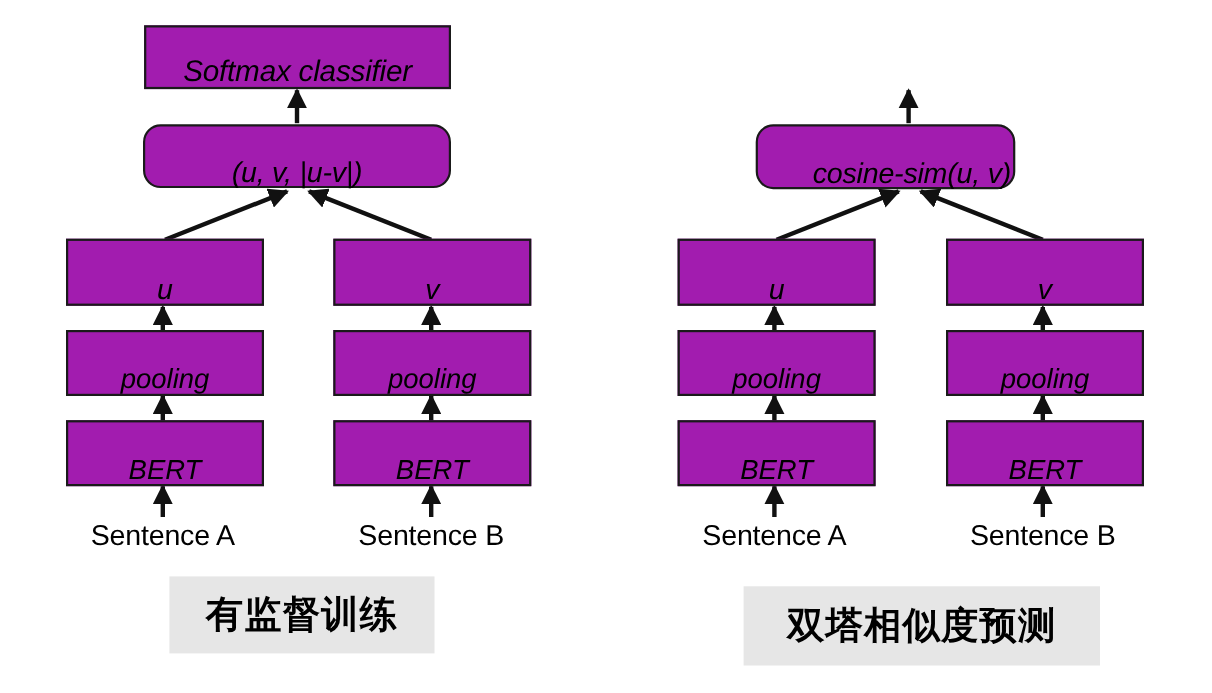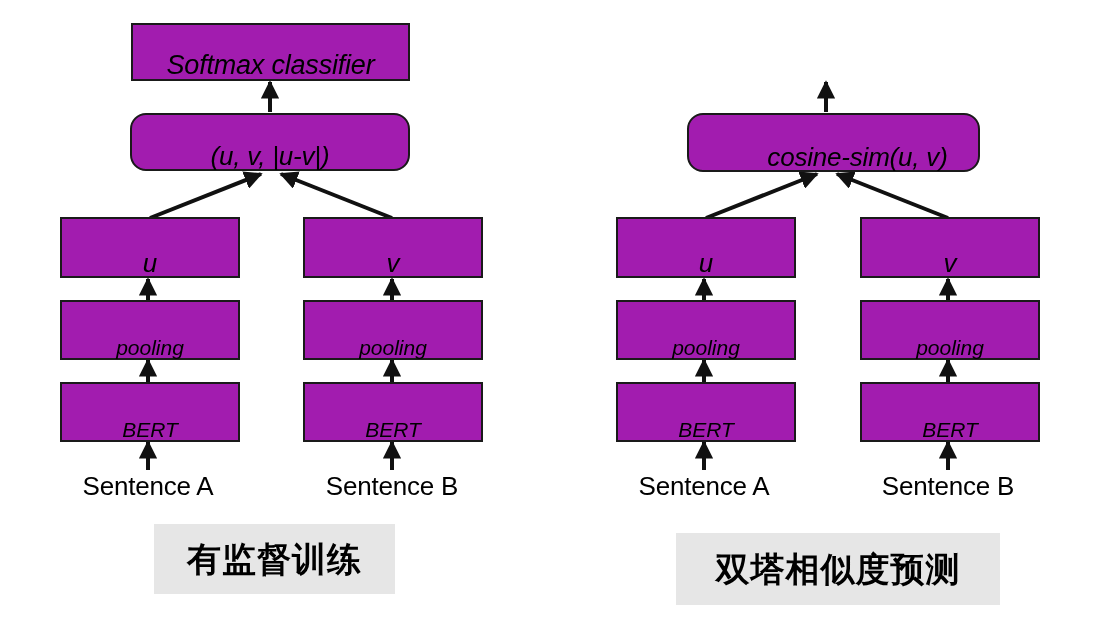--- a/index.html
+++ b/index.html
@@ -24,21 +24,21 @@
     justify-content:center;
     white-space:nowrap;
     line-height:1;
     font-style:italic;
   }
   .node span{display:block;}
 
   
   .lbl-big   {font-size:27px;letter-spacing:-0.2px;}
   .lbl-med   {font-size:26px;letter-spacing:-0.2px;border-radius:16px;}
-  .lbl-sm    {font-size:21px;}
+  .lbl-sm    {font-size:25px;}
   .lbl-uv    {font-size:26px;}
 
   
   .freetext{
     position:absolute;
     white-space:nowrap;
     line-height:1;
     font-size:26px;
     letter-spacing:-0.2px;
   }
@@ -137,21 +137,21 @@
 
   <div class="freetext" style="left:78px;top:473px;width:140px;text-align:center;">Sentence A</div>
 
   <div class="freetext" style="left:322px;top:473px;width:140px;text-align:center;">Sentence B</div>
 
   <div class="caption" style="left:154px;top:524px;width:241px;height:70px;">
     <span>有监督训练</span>
   </div>
 
 
-  <div class="node lbl-med" style="left:687px;top:113px;width:293px;height:59px;padding-left:48px;">
+  <div class="node lbl-med" style="left:687px;top:113px;width:236px;height:59px;padding-left:48px;">
     <span>cosine-sim(u, v)</span>
   </div>
 
   <div class="node lbl-uv" style="left:616px;top:217px;width:180px;height:61px;">
     <span>u</span>
   </div>
 
   <div class="node lbl-uv" style="left:860px;top:217px;width:180px;height:61px;">
     <span>v</span>
   </div>

